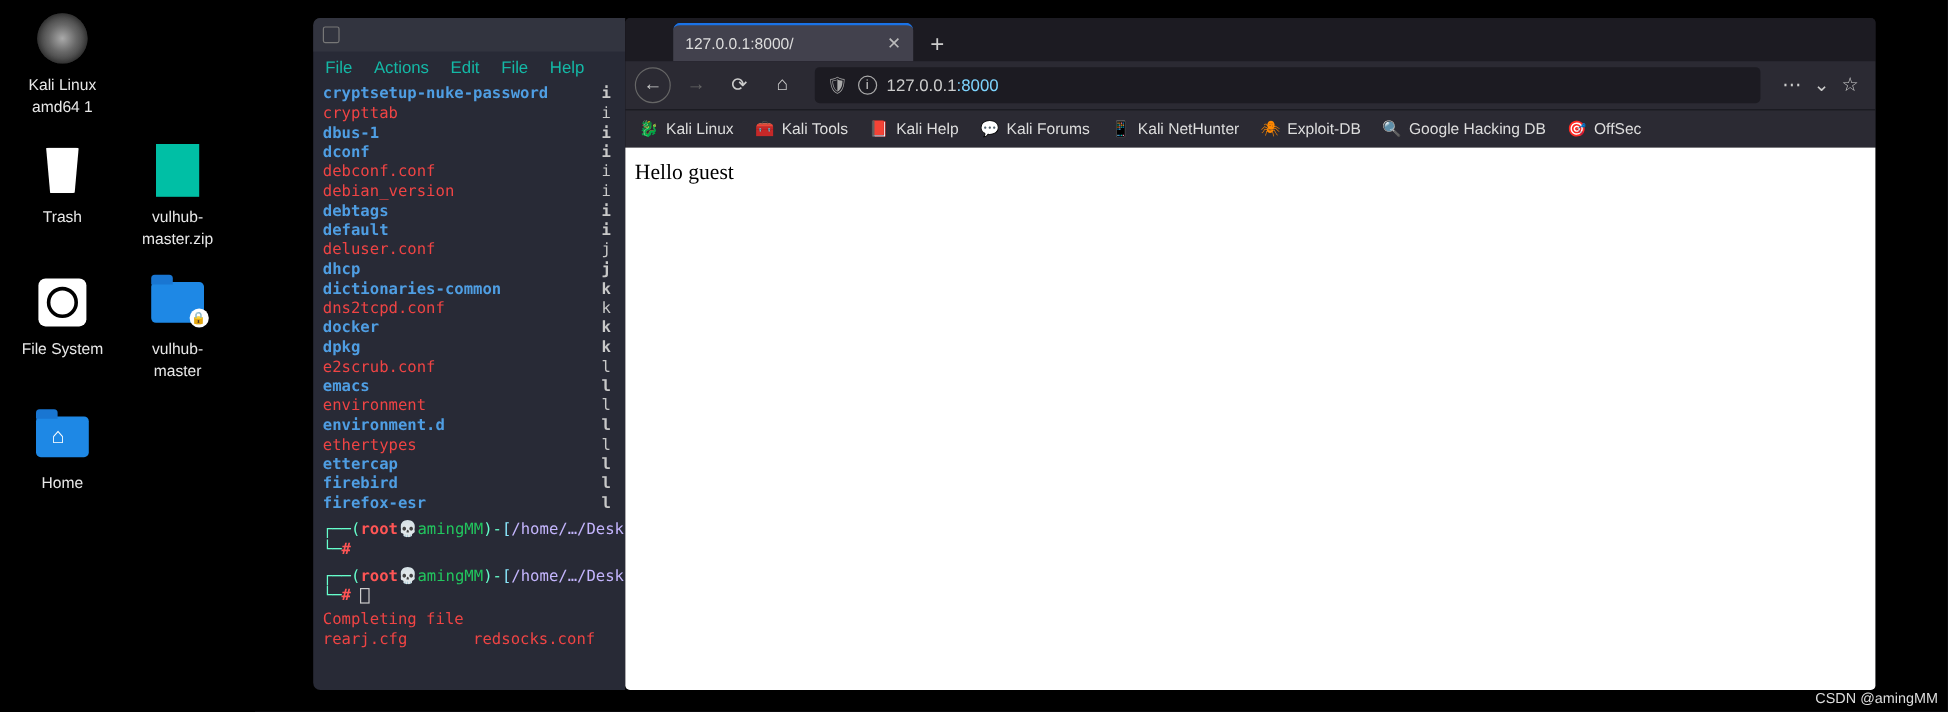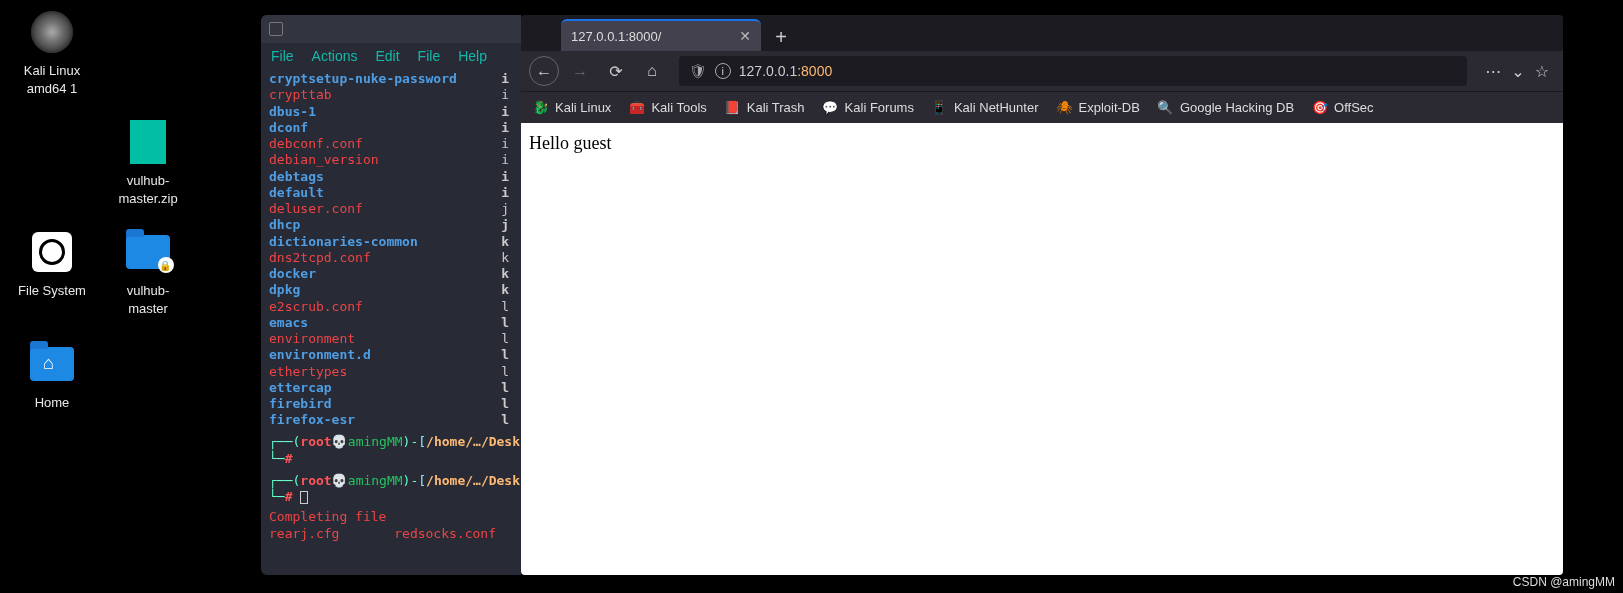--- a/index.html
+++ b/index.html
@@ -29,54 +29,60 @@
 .tb-dir{color:#4f9ee3;font-weight:bold}
 .tb-file{color:#ef4444}
 .tb-col2{float:right;margin-right:4px;color:#c9c9c9}
 .tb-row{clear:both;height:16px}
 .prompt{margin-top:6px}
 .prompt .p1{color:#6fc}
 .prompt .root{color:#ff5555;font-weight:bold}
 .prompt .skull{color:#ccc}
 .prompt .host{color:#22c55e;font-weight:normal}
 .prompt .br{color:#8be9fd}
-.prompt .path{color:#fdba74;font-weight:bold}
+.prompt .path{color:#c4b5fd;font-weight:normal}
 .prompt .hash{color:#ff5555;font-weight:bold}
 .cursor{display:inline-block;width:8px;height:13px;border:1px solid #ccc;vertical-align:middle}
 
 
 .browser{position:absolute;left:521px;top:15px;right:60px;height:560px;background:#1c1b22;border-radius:4px;overflow:hidden;display:flex;flex-direction:column}
 .tabs{height:36px;background:#1c1b22;display:flex;align-items:flex-end;padding-left:40px}
 .tab{height:32px;background:#42414d;border-radius:6px 6px 0 0;display:flex;align-items:center;padding:5px 10px;gap:10px;min-width:200px;font-size:13px;color:#ddd;border-top:2px solid #1a73e8}
 .tab .x{margin-left:auto;color:#bbb;cursor:pointer;font-size:14px}
 .newtab{width:28px;height:28px;color:#ccc;font-size:20px;display:flex;align-items:center;justify-content:center;margin-left:6px;cursor:pointer}
 .toolbar{height:40px;background:#2b2a33;display:flex;align-items:center;padding:0 8px;gap:6px}
 .navbtn{width:30px;height:30px;border-radius:4px;display:flex;align-items:center;justify-content:center;color:#ccc;font-size:16px;cursor:pointer}
 .navbtn.dis{color:#666}
 .back-circ{border:1px solid #666;border-radius:50%}
 .addr{flex:1;height:30px;background:#1c1b22;border-radius:4px;display:flex;align-items:center;padding:0 10px;gap:8px;color:#ccc;font-size:14px;margin:0 6px}
 .addr .shield{color:#aaa}
 .addr .info{width:16px;height:16px;border:1px solid #aaa;border-radius:50%;font-size:11px;display:flex;align-items:center;justify-content:center}
-.addr .url .dim{color:#fdba74}
+.addr .url .dim{color:#7dd3fc}
 .tbricons{display:flex;gap:10px;color:#ccc;font-size:16px;padding:0 6px}
 .bookmarks{height:32px;background:#2b2a33;display:flex;align-items:center;gap:18px;padding:0 12px;font-size:13px;color:#ddd;border-top:1px solid #1a1920}
 .bm{display:flex;align-items:center;gap:6px;cursor:pointer}
 .bm .bi{width:16px;height:16px;font-size:13px;display:flex;align-items:center;justify-content:center}
 .content{flex:1;background:#fff;color:#000;padding:10px 8px;font-family:"Times New Roman",serif;font-size:18px}
 .watermark{position:absolute;right:8px;bottom:4px;color:#dcdcdc;font-size:12px;font-family:Arial}
 </style>
 </head>
 <body>
 
 <div class="desktop">
   <div class="di" style="left:6px;top:8px">
     <div class="ic">
         <div class="disc"></div>
       </div>
     <div class="lbl">Kali Linux<br>amd64 1</div>
+  </div>
+  <div class="di" style="left:6px;top:118px">
+    <div class="ic">
+        <div class="trashc"></div>
+      </div>
+    <div class="lbl">Trash</div>
   </div>
   <div class="di" style="left:102px;top:118px">
     <div class="ic">
         <div class="zipc"></div>
       </div>
     <div class="lbl">vulhub-<br>master.zip</div>
   </div>
   <div class="di" style="left:6px;top:228px">
     <div class="ic">
         <div class="fsc"></div>
@@ -143,21 +149,21 @@
     <div class="bm">
         <span class="bi">🐉</span>
         <span>Kali Linux</span>
       </div>
     <div class="bm">
         <span class="bi" style="color:#e33">🧰</span>
         <span>Kali Tools</span>
       </div>
     <div class="bm">
         <span class="bi" style="color:#e33">📕</span>
-        <span>Kali Trash</span>
+        <span>Kali Help</span>
       </div>
     <div class="bm">
         <span class="bi" style="color:#39f">💬</span>
         <span>Kali Forums</span>
       </div>
     <div class="bm">
         <span class="bi" style="color:#e33">📱</span>
         <span>Kali NetHunter</span>
       </div>
     <div class="bm">

